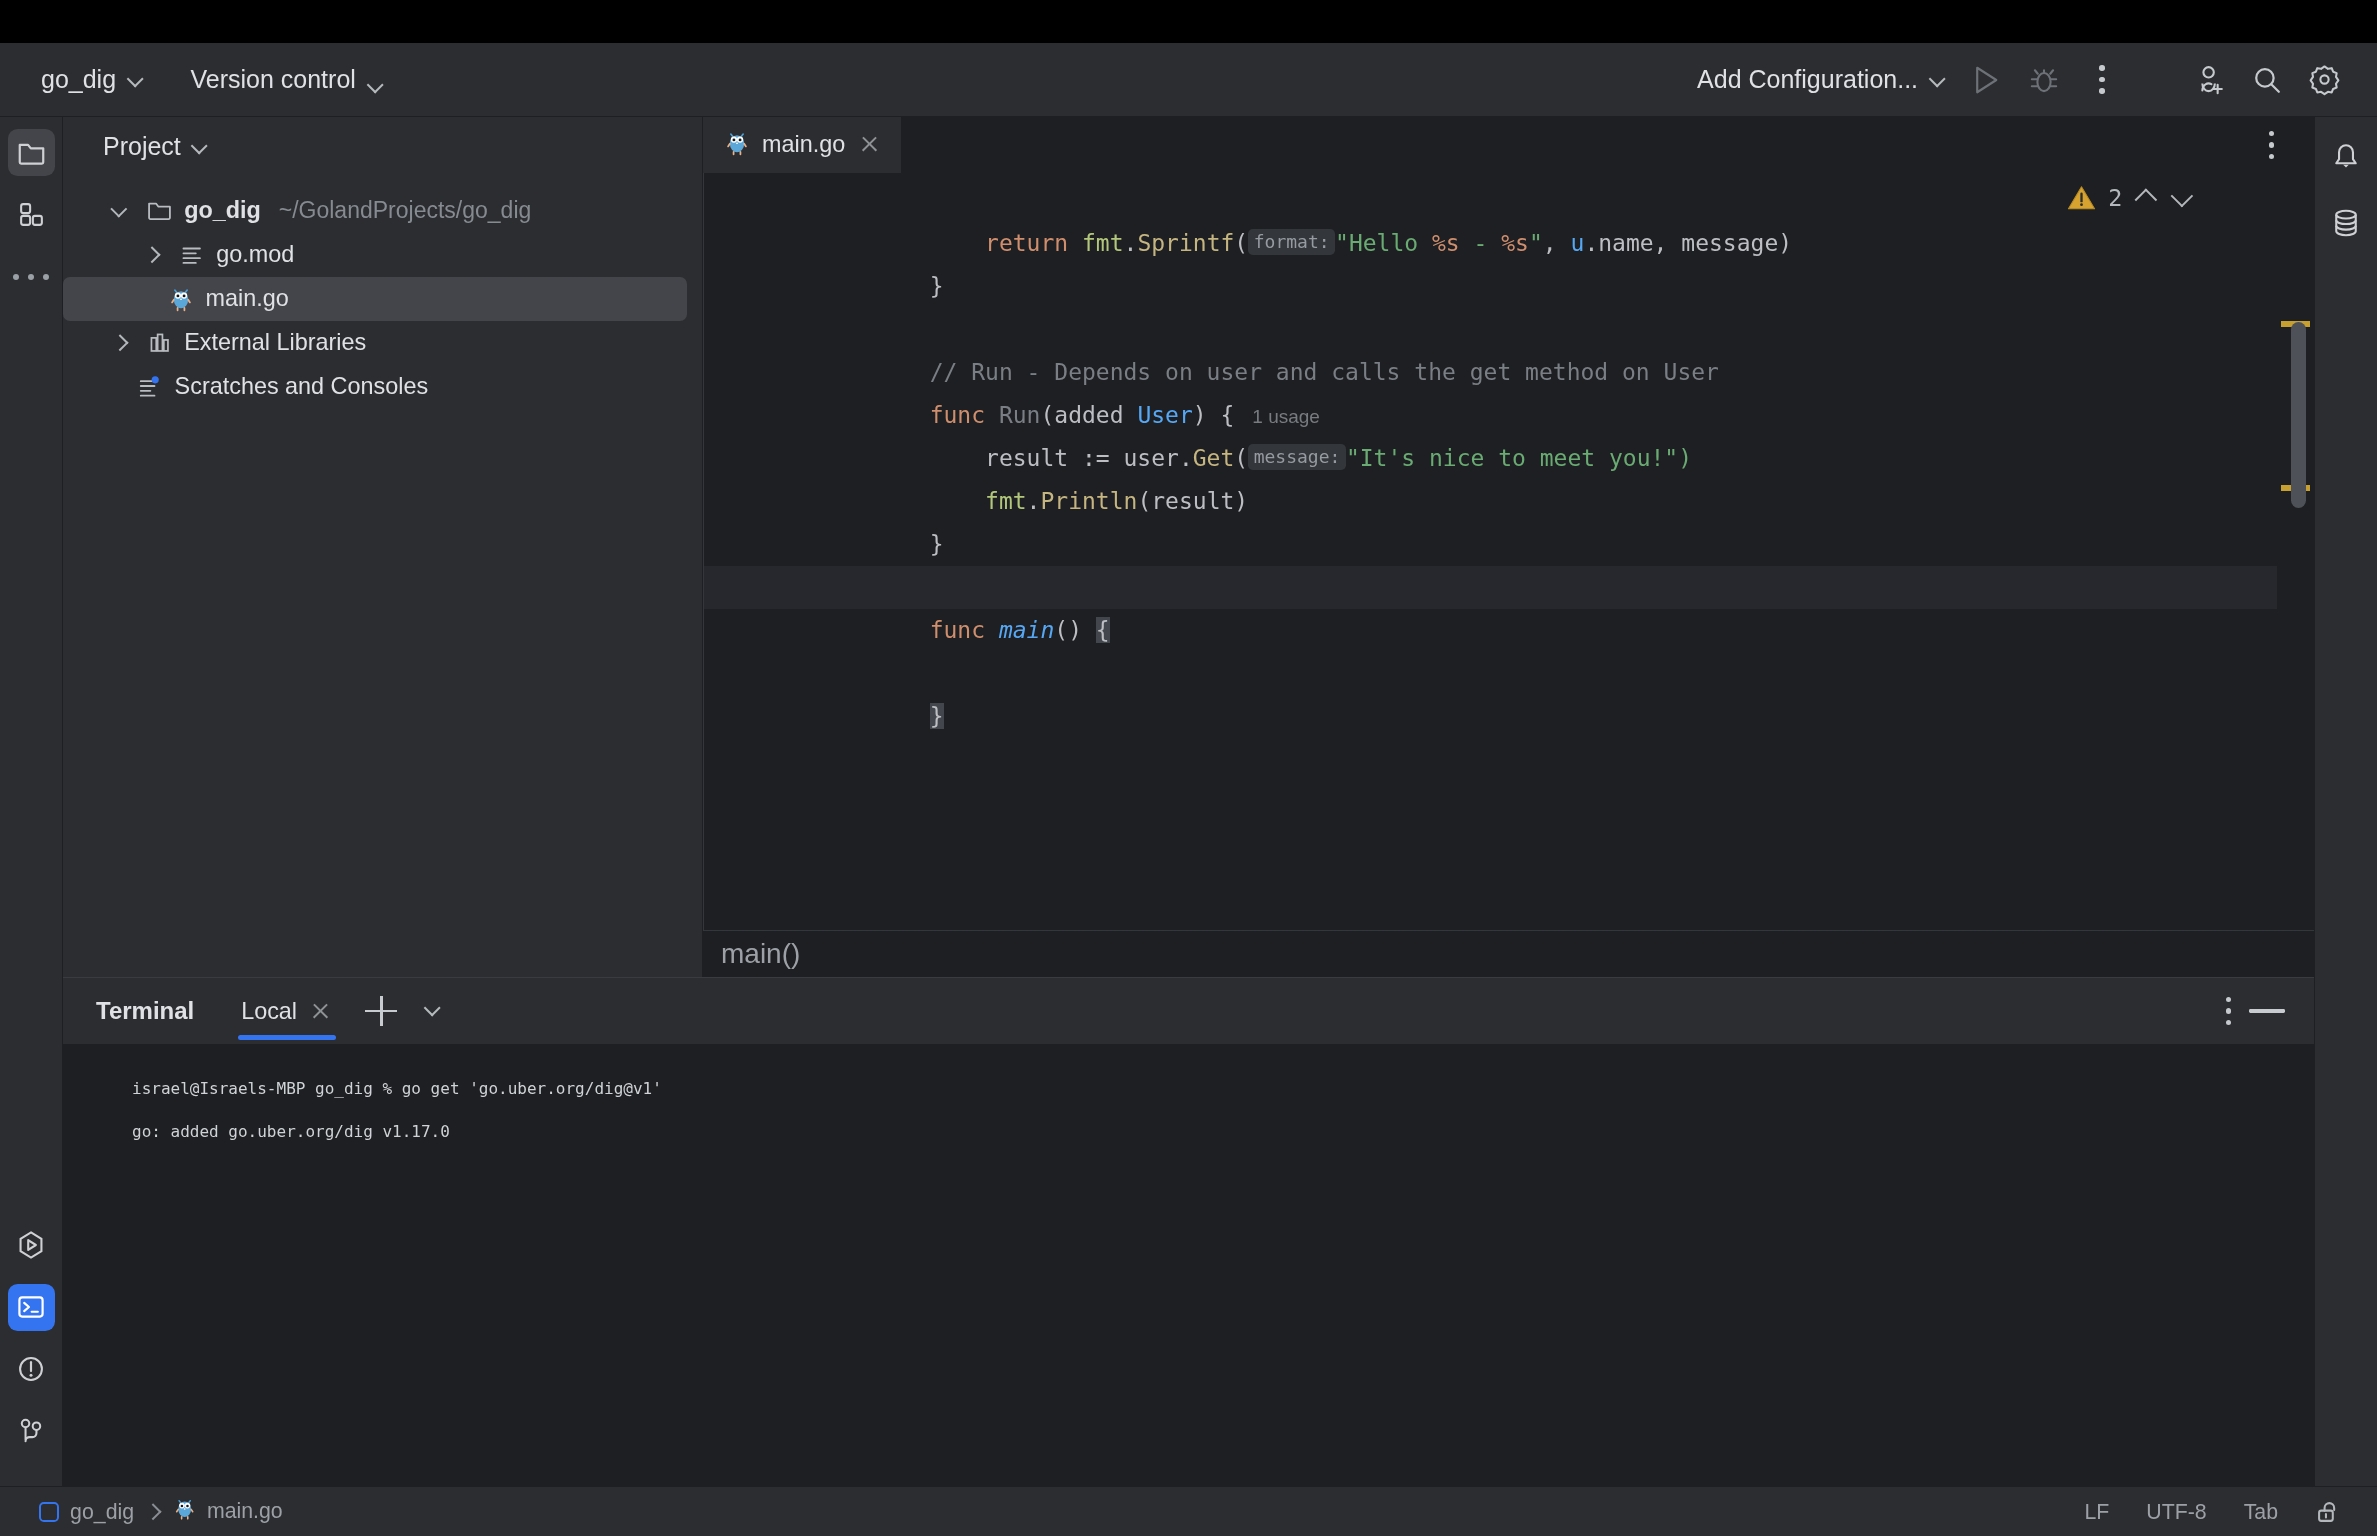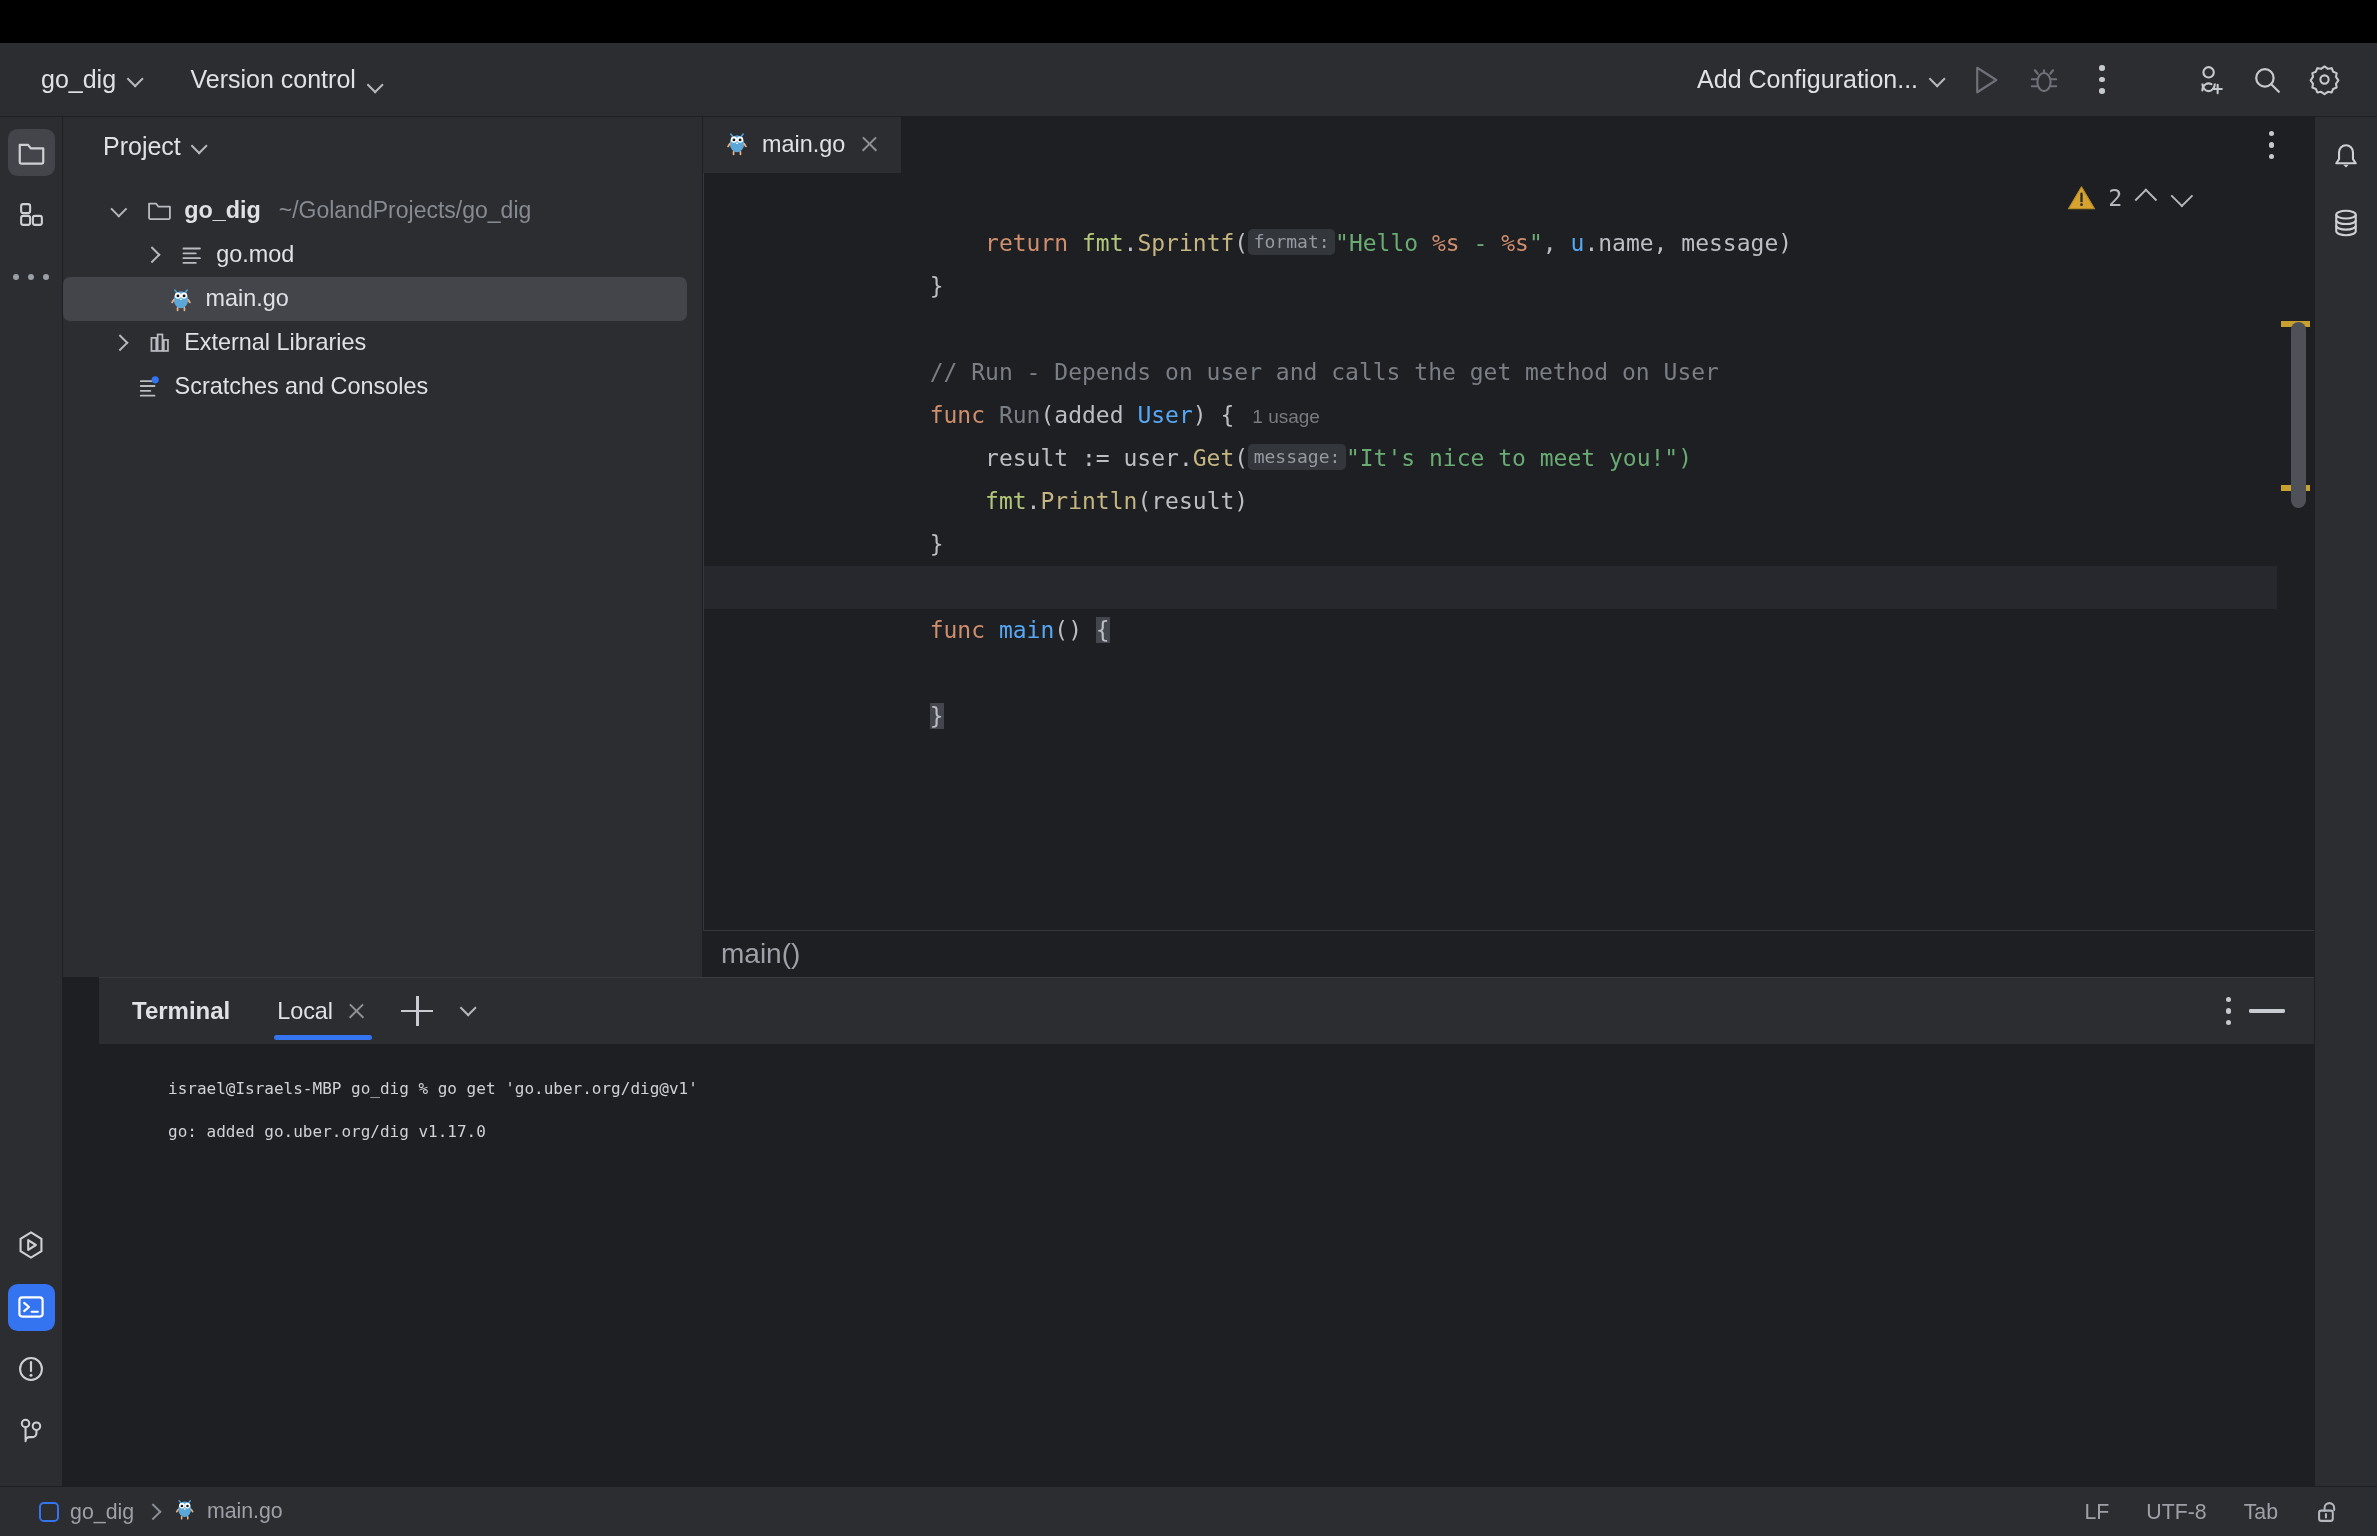--- a/index.html
+++ b/index.html
@@ -145,21 +145,21 @@
   }
   .cline { height: 43px; line-height: 43px; white-space: pre; padding-left: 4.1px; }
   .cline.cur { background:#26282e; }
   .kw   { color:#cf8e6d; }
   .fn   { color:#c5b581; }
   .pkg  { color:#b2c77b; }
   .str  { color:#6aab73; }
   .esc  { color:#cf8e6d; }
   .type { color:#56a8f5; }
   .ident{ color:#bcbec4; }
-  .fname{ color:#56a8f5; }
+  .fname{ color:#56a8f5;font-style:italic; }
   .grey { color:#7a7e85; }
   .comment { color:#7a7e85; }
   .hint {
     background:#33363b; color:#969ba1; font-size: 18px;
     border-radius: 4.8px; padding: 2.1px 5.5px 2.8px 5.5px; position: relative; top:-2.8px;
   }
   .usage { color:#787b80; font-family:"Liberation Sans",sans-serif; font-size: 19px; margin-left: 18px;}
   .brace-hl { background:#43464c; }
 
   
@@ -188,21 +188,21 @@
   .breadcrumb-bar {
     height: 47px; flex: 0 0 47px; background:#1e1f22;
     display:flex; align-items:center; padding-left: 18px;
     border-top: 1.4px solid #33363b;
   }
   .bc-text { color:#9da0a6; font-size: 28px; }
 
   
   .term-panel {
     height: 509px; flex: 0 0 509px; background: #1e1f22;
-    display:flex; flex-direction: column; border-top: 1.4px solid #393b40; margin-left: 36px;
+    display:flex; flex-direction: column; border-top: 1.4px solid #393b40;
   }
   .term-head {
     height: 66px; flex:0 0 66px; background:#2b2d30;
     display:flex; align-items: stretch; padding-left: 33px;
   }
   .term-title { color:#dfe1e5; font-size: 24px; font-weight:700; display:flex; align-items:center; }
   .term-tab {
     margin-left: 40px; display:flex; align-items:center; gap: 11px;
     padding: 0 6.9px; position: relative;
   }

